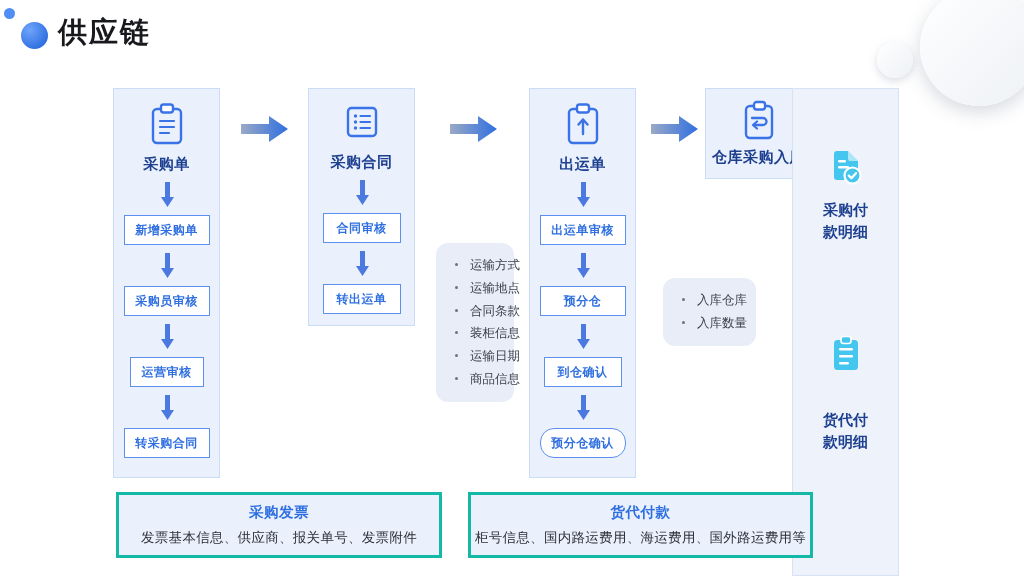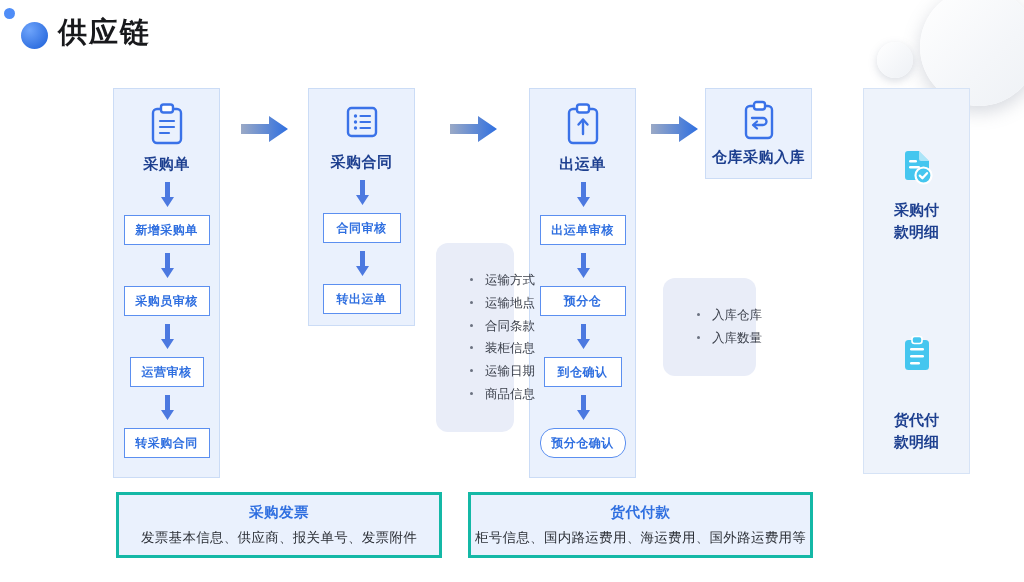--- a/index.html
+++ b/index.html
@@ -41,21 +41,21 @@
   #panel-right{position:absolute;background:#eef3fb;border:1px solid #d6e3f6;box-sizing:border-box;}
   .panel-item{position:absolute;width:100%;display:flex;flex-direction:column;align-items:center;}
   .panel-label{margin-top:6px;font-size:15px;font-weight:bold;color:#1d3f8f;line-height:1.45;text-align:center;}
 
   
   .h-arrow{position:absolute;}
 
   
   .callout{position:absolute;background:#e9edf8;border-radius:12px;box-sizing:border-box;
            padding:11px 14px 11px 16px;}
-  .callout ul{margin:15px;padding:0;list-style:none;}
+  .callout ul{margin:0;padding:0;list-style:none;}
   .callout li{font-size:12.5px;color:#3a3f4a;line-height:1.82;position:relative;padding-left:18px;white-space:nowrap;}
   .callout li:before{content:"";position:absolute;left:3px;top:9px;width:3px;height:3px;border-radius:50%;background:#6b7280;}
   .tail{position:absolute;width:0;height:0;}
 
   
   .banner{position:absolute;box-sizing:border-box;background:#eaf1fd;border:3px solid #14b8a6;
           display:flex;flex-direction:column;align-items:center;justify-content:center;}
   .banner-title{font-size:14.5px;font-weight:bold;color:#2f6fe0;letter-spacing:.5px;}
   .banner-sub{margin-top:7px;font-size:13.5px;color:#2b2f36;letter-spacing:.3px;}
 </style>
@@ -188,21 +188,21 @@
       <svg width="40" height="42" viewBox="0 0 40 42">
         <rect x="7" y="6" width="26" height="32" rx="4" fill="none" stroke="#3a72e8" stroke-width="2.4"></rect>
         <rect x="15" y="2" width="11" height="7.5" rx="2.5" fill="#fff" stroke="#3a72e8" stroke-width="2.4"></rect>
         <path d="M13 18 h11 a3.5 3.5 0 0 1 0 7 h-9" fill="none" stroke="#3a72e8" stroke-width="2.3" stroke-linecap="round"></path>
         <path d="M18 21.5 l-4 3.5 4 3.5" fill="none" stroke="#3a72e8" stroke-width="2.3" stroke-linecap="round" stroke-linejoin="round"></path>
       </svg>
     </div>
     <div class="col-head-label">仓库采购入库</div>
   </div>
 
-  <div id="panel-right" style="left:863px;top:88px;width:107px;height:386px;">
+  <div id="panel-right" style="left:792px;top:88px;width:107px;height:488px;">
     <div class="panel-item" style="top:58px;">
       <div>
         <svg width="40" height="42" viewBox="0 0 40 42">
           <path d="M8 4 h14 l10 10 v16 a3 3 0 0 1 -3 3 h-18 a3 3 0 0 1 -3 -3 v-23 a3 3 0 0 1 3 -3 z" fill="#45c6ef"></path>
           <path d="M22 4 v8 a2 2 0 0 0 2 2 h8 z" fill="#ffffff" opacity=".55"></path>
           <rect x="12" y="13" width="8" height="2.6" rx="1.3" fill="#ffffff"></rect>
           <rect x="12" y="19" width="11" height="2.6" rx="1.3" fill="#ffffff"></rect>
           <circle cx="26.5" cy="28.5" r="8" fill="#45c6ef" stroke="#ffffff" stroke-width="2.2"></circle>
           <path d="M22.8 28.6 l2.6 2.6 4.6 -5" fill="none" stroke="#ffffff" stroke-width="2.3" stroke-linecap="round" stroke-linejoin="round"></path>
         </svg>

